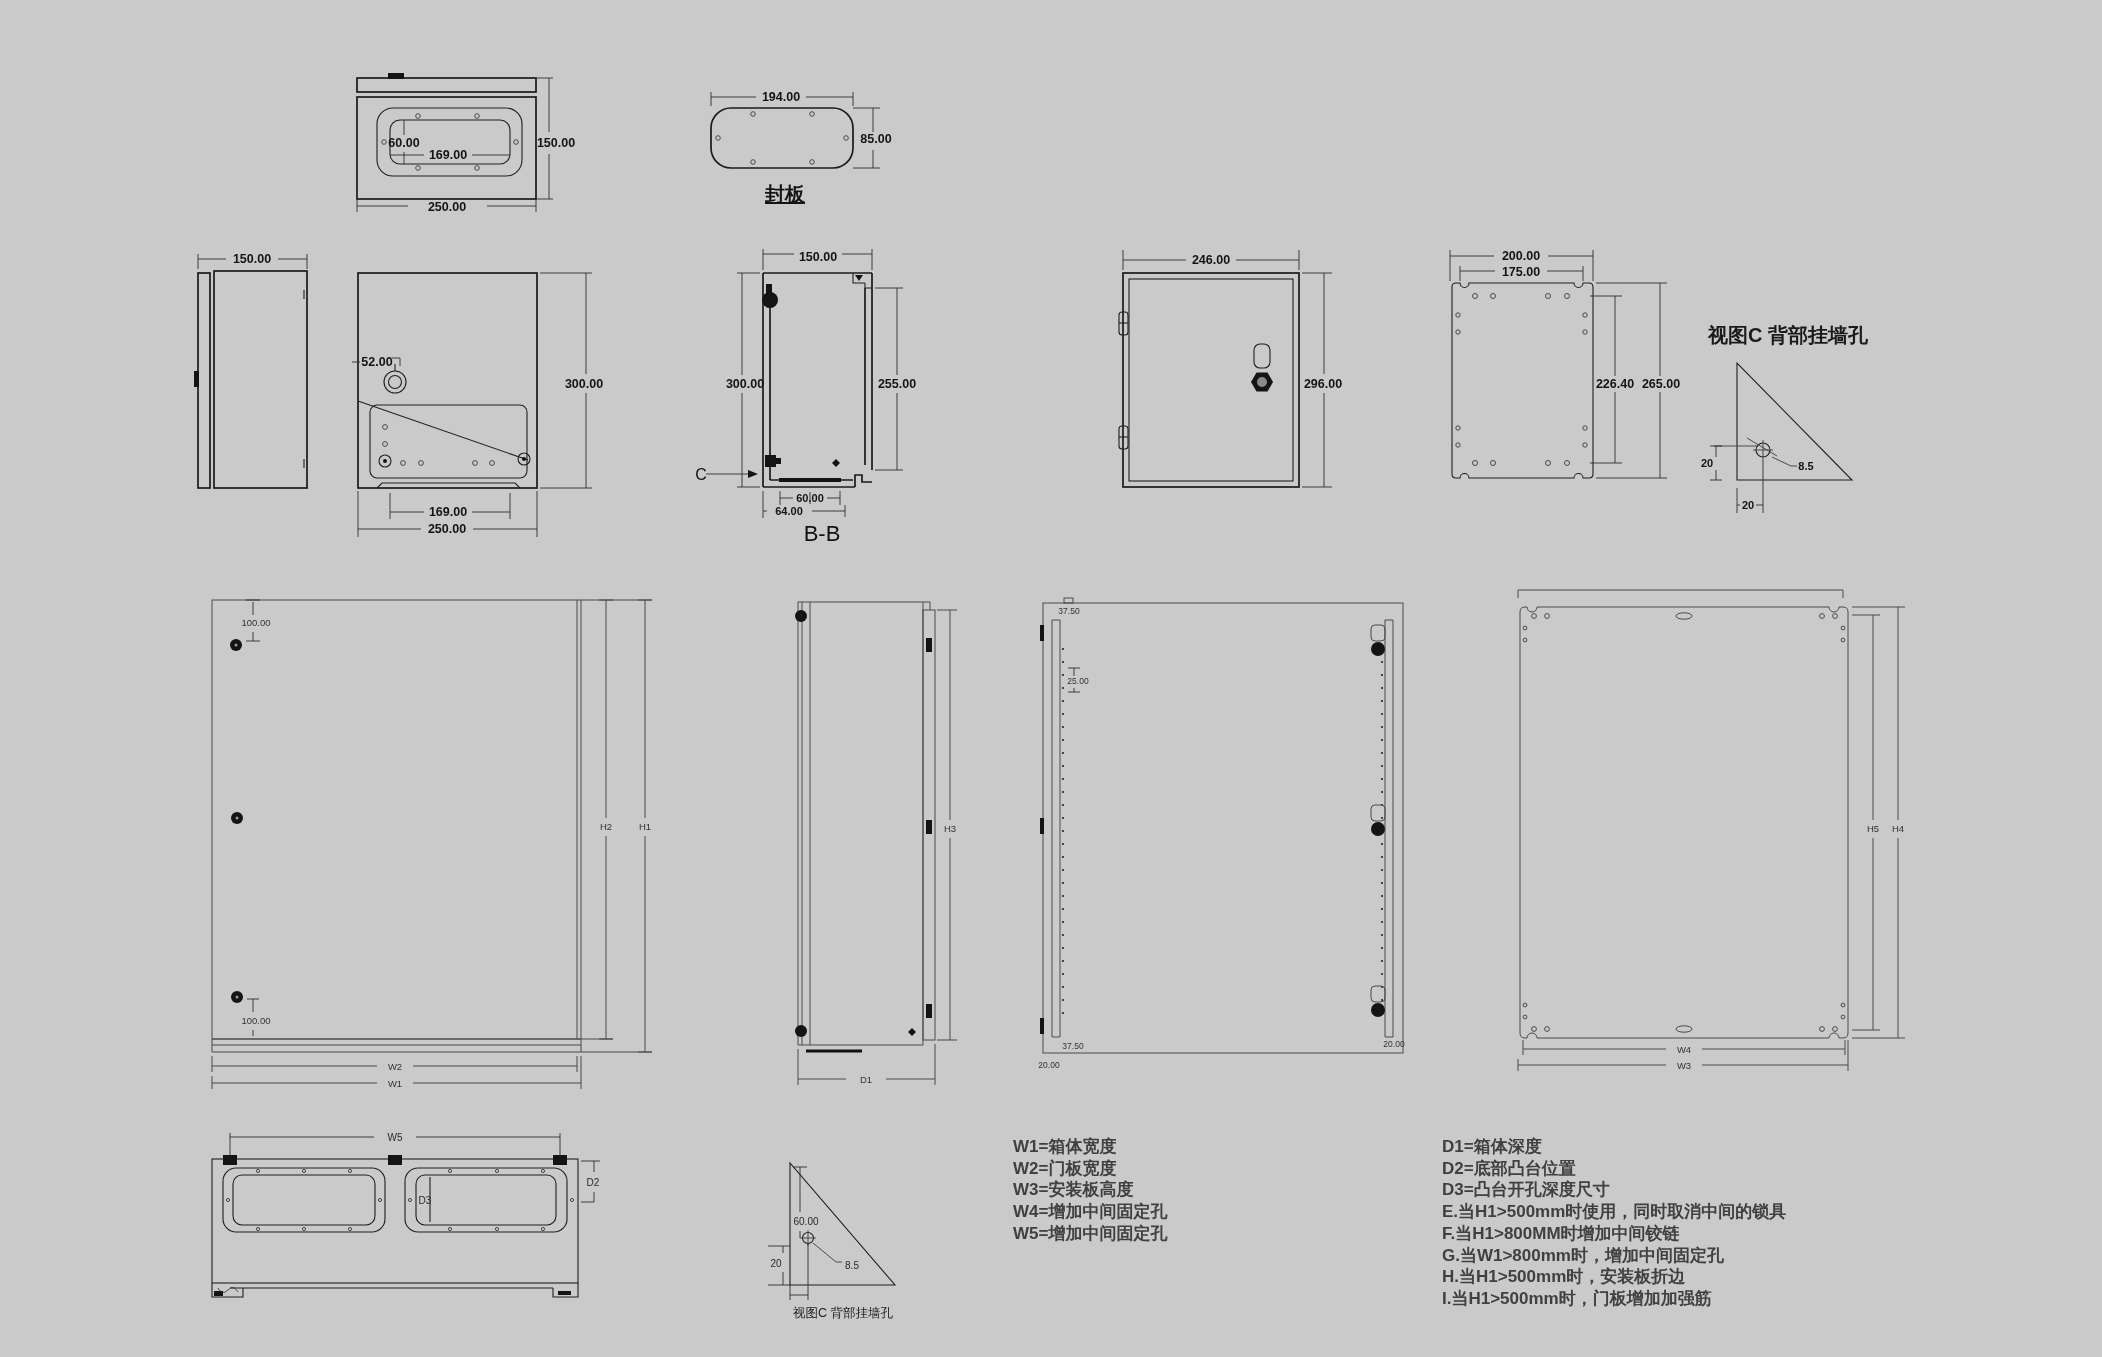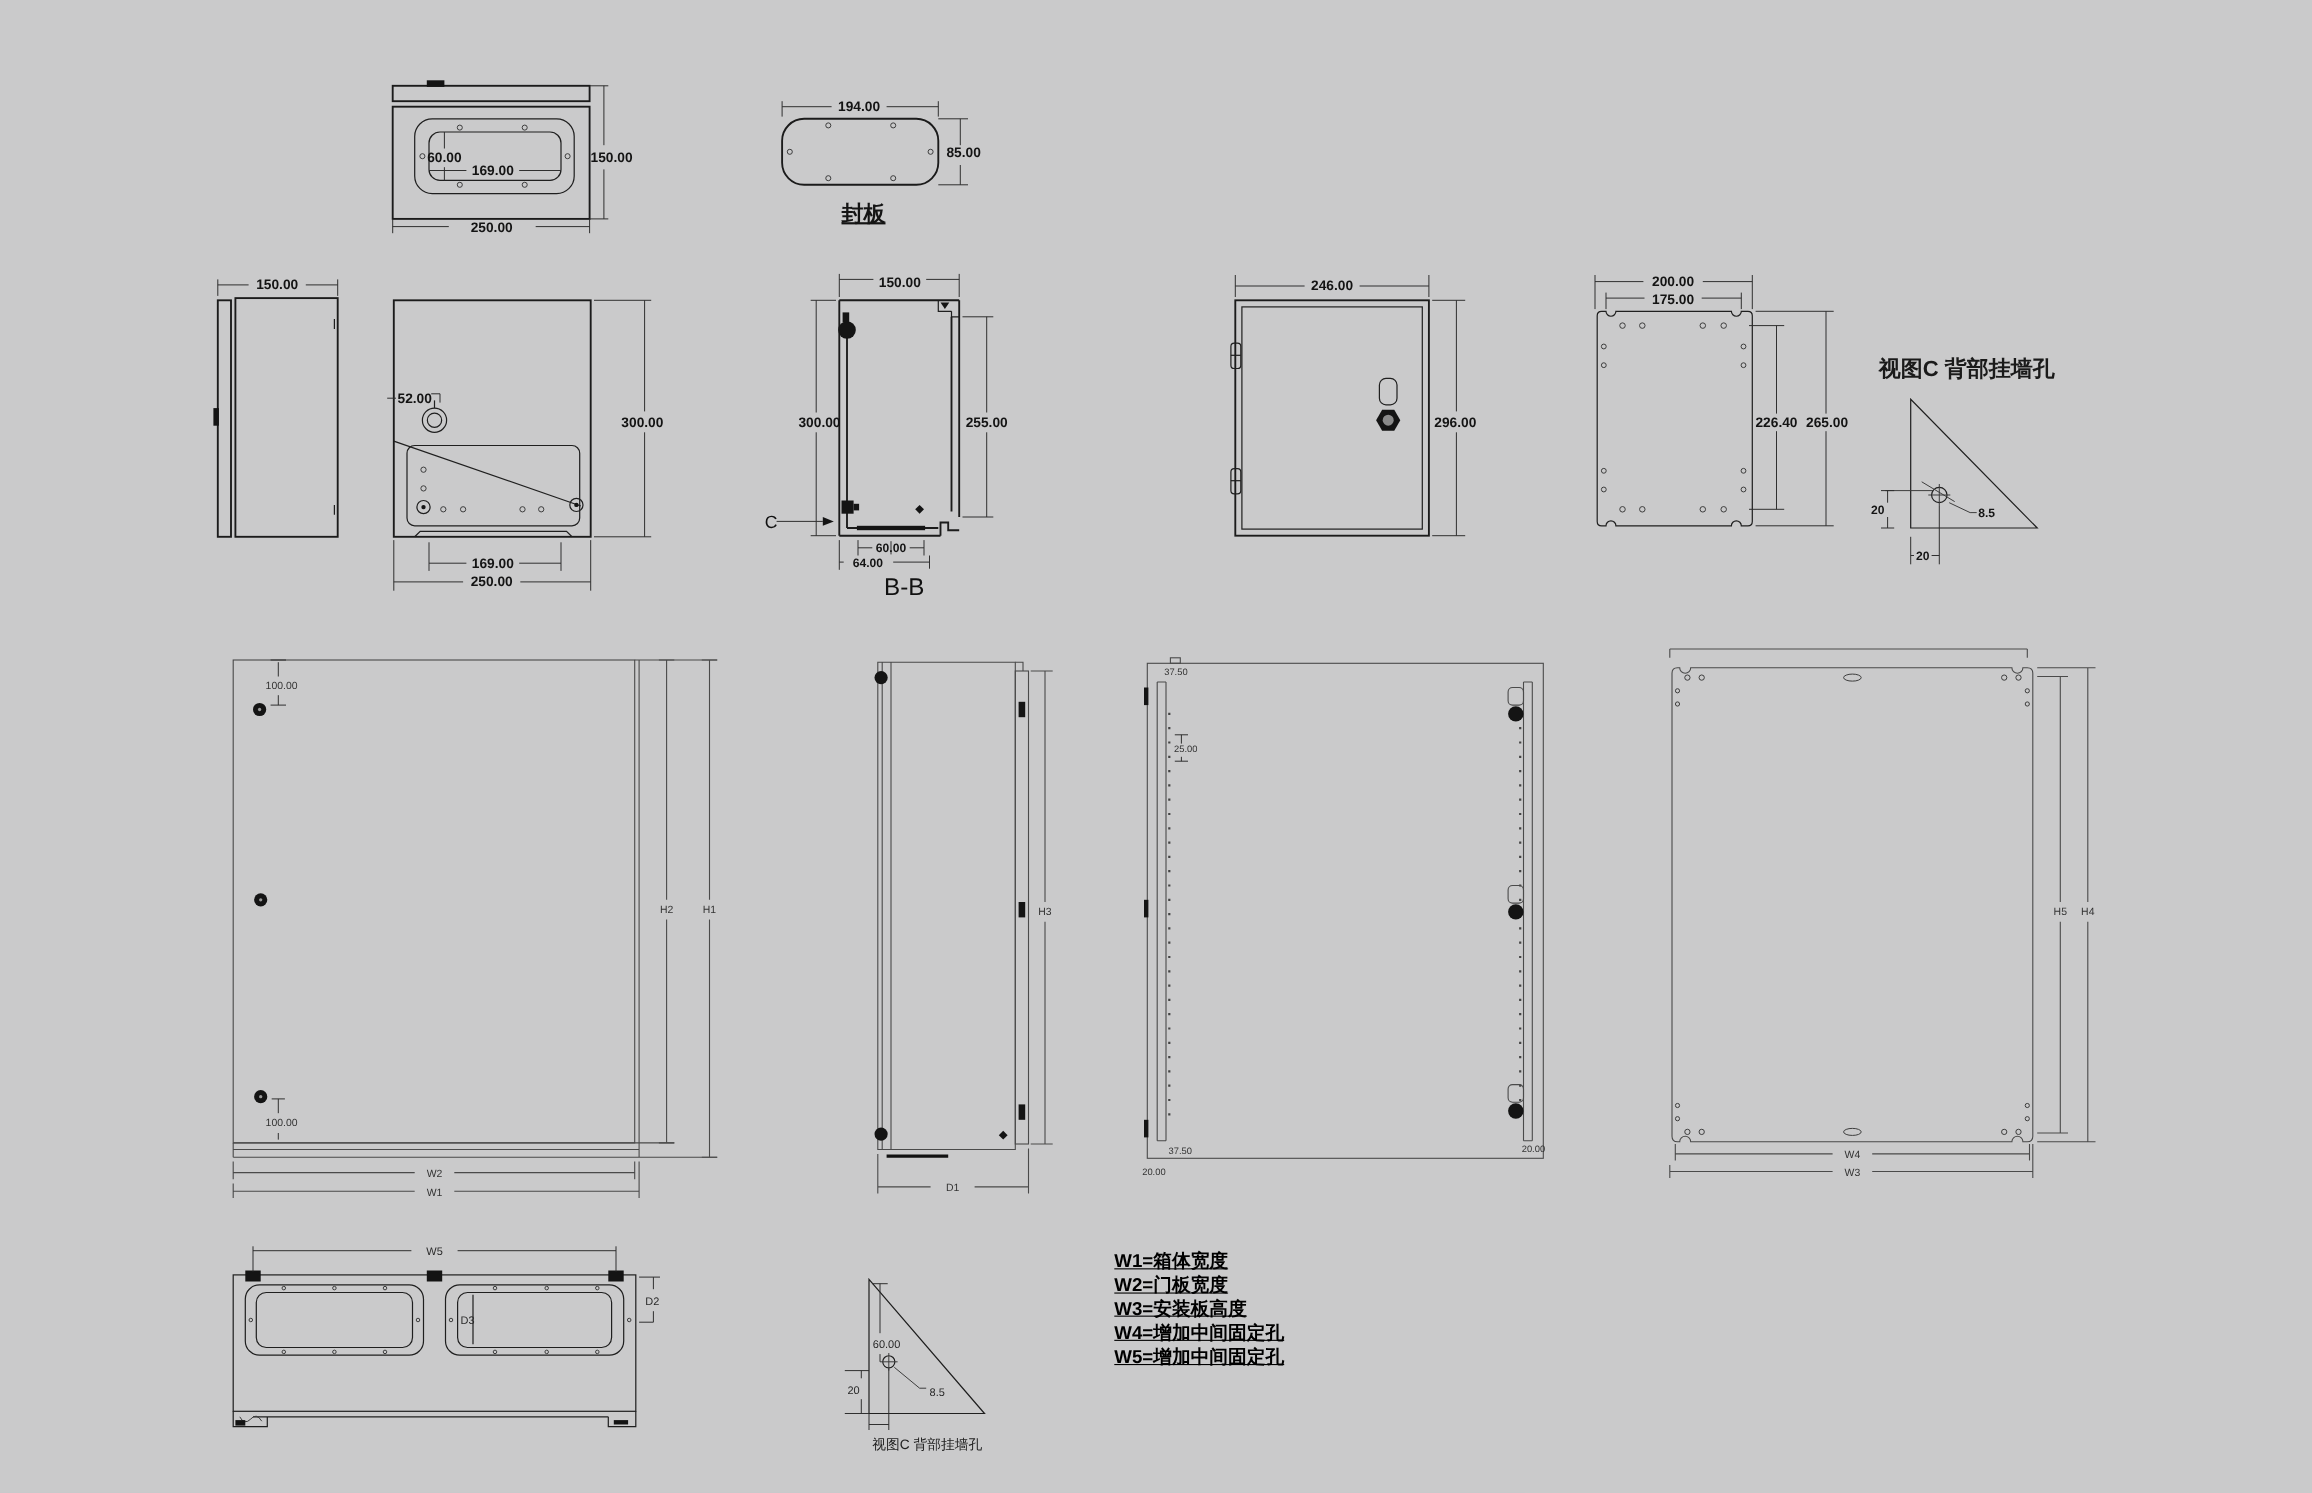--- a/index.html
+++ b/index.html
@@ -18,21 +18,21 @@
   .t11{font-size:11px;font-weight:bold;text-anchor:middle;}
   .t10{font-size:10px;text-anchor:middle;fill:#2a2a2a;}
   .t9{font-size:9.5px;text-anchor:middle;fill:#333;}
   .t8{font-size:8.5px;text-anchor:middle;fill:#333;}
   .cap{font-size:20px;font-weight:bold;text-anchor:middle;text-decoration:underline;}
   .cap2{font-size:12.5px;text-anchor:middle;fill:#222;}
   .bb{font-size:22px;text-anchor:middle;fill:#111;}
   .c-lab{font-size:16px;text-anchor:middle;fill:#111;}
   .vtitle{font-size:20px;font-weight:600;fill:#1a1a1a;}
   
-  .legend-col{position:absolute;color:#000000;font-size:17px;font-weight:600;line-height:21.7px;white-space:nowrap;text-decoration:underline;}
+  .legend-col{position:absolute;color:#404040;font-size:17px;font-weight:600;line-height:21.7px;white-space:nowrap;}
 </style>
 </head>
 <body>
 
 <div class="stage">
 <svg width="2102" height="1357" viewBox="0 0 2102 1357">
 
   <g>
     <rect x="357" y="78" width="179" height="14" class="ln"></rect>
     <rect x="388" y="73" width="16" height="6" class="fill"></rect>
@@ -316,13 +316,23 @@
   </g>
 </svg>
 
   <div class="legend-col" style="left:1013px;top:1136px;">
     <div>W1=箱体宽度</div>
     <div>W2=门板宽度</div>
     <div>W3=安装板高度</div>
     <div>W4=增加中间固定孔</div>
     <div>W5=增加中间固定孔</div>
   </div>
+  <div class="legend-col" style="left:1442px;top:1136px;">
+    <div>D1=箱体深度</div>
+    <div>D2=底部凸台位置</div>
+    <div>D3=凸台开孔深度尺寸</div>
+    <div>E.当H1&gt;500mm时使用，同时取消中间的锁具</div>
+    <div>F.当H1&gt;800MM时增加中间铰链</div>
+    <div>G.当W1&gt;800mm时，增加中间固定孔</div>
+    <div>H.当H1&gt;500mm时，安装板折边</div>
+    <div>I.当H1&gt;500mm时，门板增加加强筋</div>
+  </div>
 </div>
 
 </body></html>

